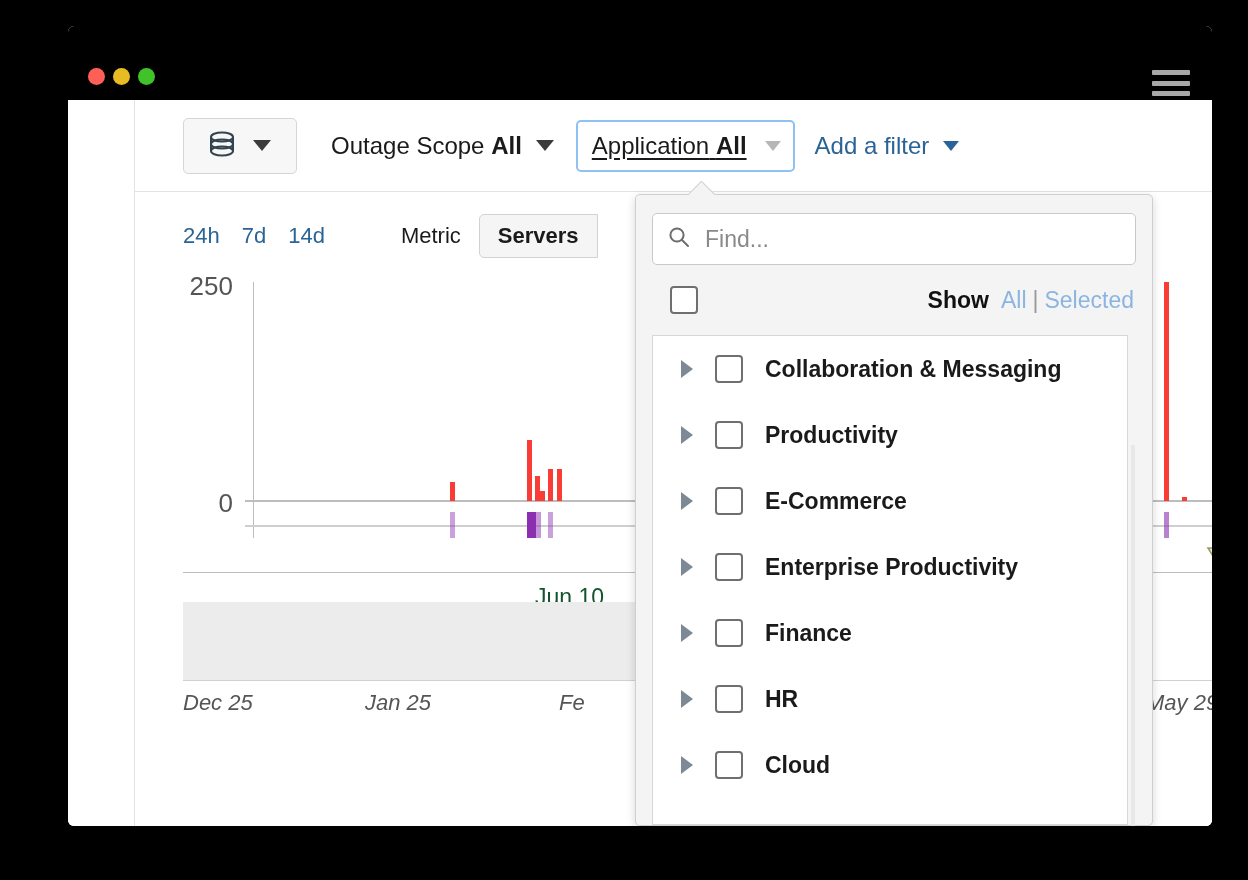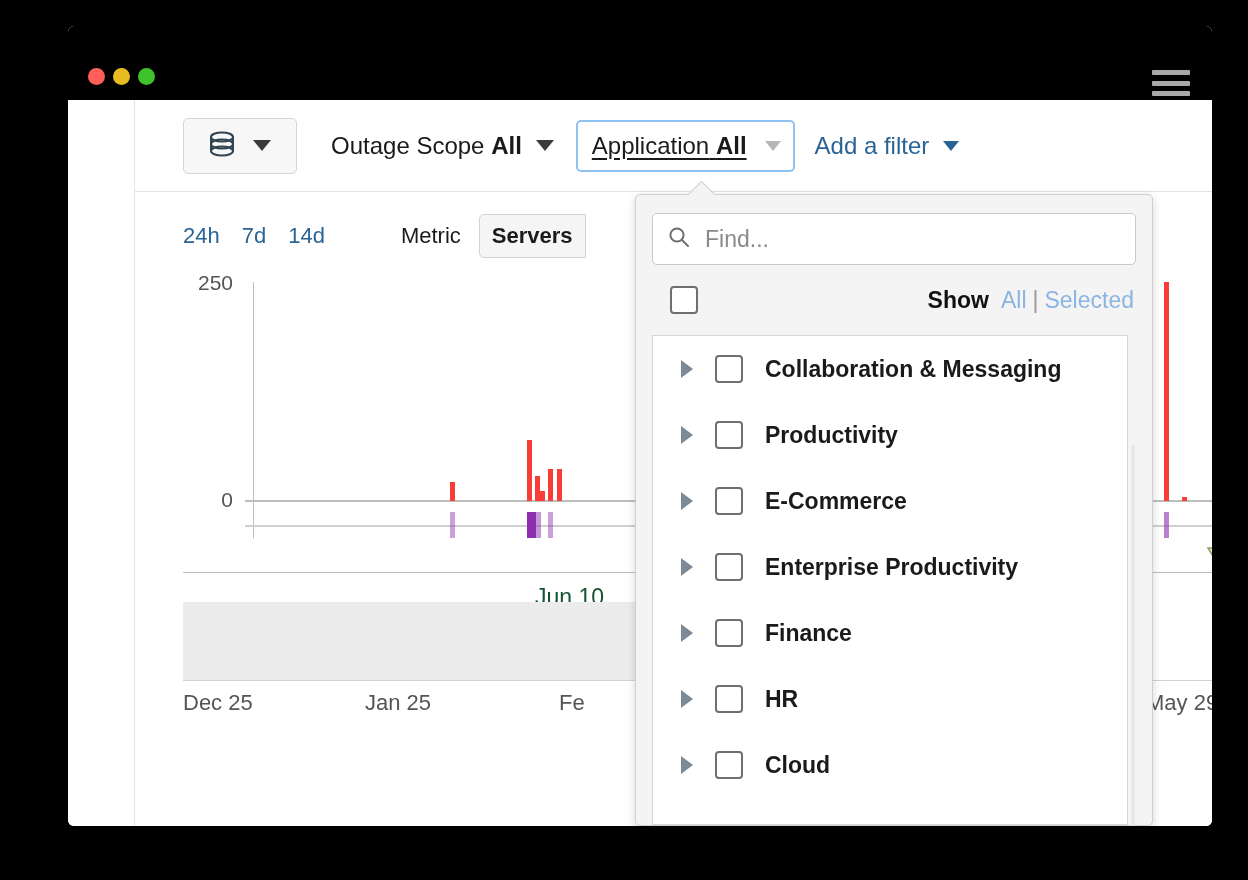--- a/index.html
+++ b/index.html
@@ -141,39 +141,39 @@
   #chart-toolbar {
     display: flex; align-items: center;
     height: 48px;
   }
   .range-link {
     font-size: 22px; color: #2a6496; margin-right: 22px; cursor: pointer;
   }
   .metric-label { font-size: 22px; color: #1a1a1a; margin-left: 54px; margin-right: 18px; }
   .seg-btn {
     height: 44px;
-    padding: 0 12px;
+    padding: 0 18px;
     display: flex; align-items: center;
     border: 1px solid #d2d2d2;
     border-radius: 5px 0 0 5px;
     background: #f5f5f5;
     font-size: 22px; font-weight: bold; color: #1a1a1a;
     cursor: pointer;
     text-align: center;
   }
 
   
   #plot {
     position: absolute;
     left: 0; top: 70px;
     width: 1078px; height: 500px;
   }
   .y-tick-label {
     position: absolute;
-    font-size: 21px; color: #555;
+    font-size: 26px; color: #555;
     text-align: right;
     width: 52px;
   }
   #y-axis-line {
     position: absolute;
     left: 118px; top: 20px;
     width: 1px; height: 218px;
     background: #bdbdbd;
   }
   #zero-line {
@@ -248,20 +248,21 @@
     position: absolute;
     left: 0; top: 78px;
     width: 1030px; height: 1px;
     background: #d2d2d2;
   }
   .minimap-label {
     position: absolute;
     top: 88px;
     font-size: 22px; color: #555;
     white-space: nowrap;
+    font-style: italic;
   }
 
   
   #dropdown {
     position: absolute;
     left: 500px; top: 94px;
     width: 518px;
     height: 632px;
     background: #f4f4f4;
     border: 1px solid #cfcfcf;

